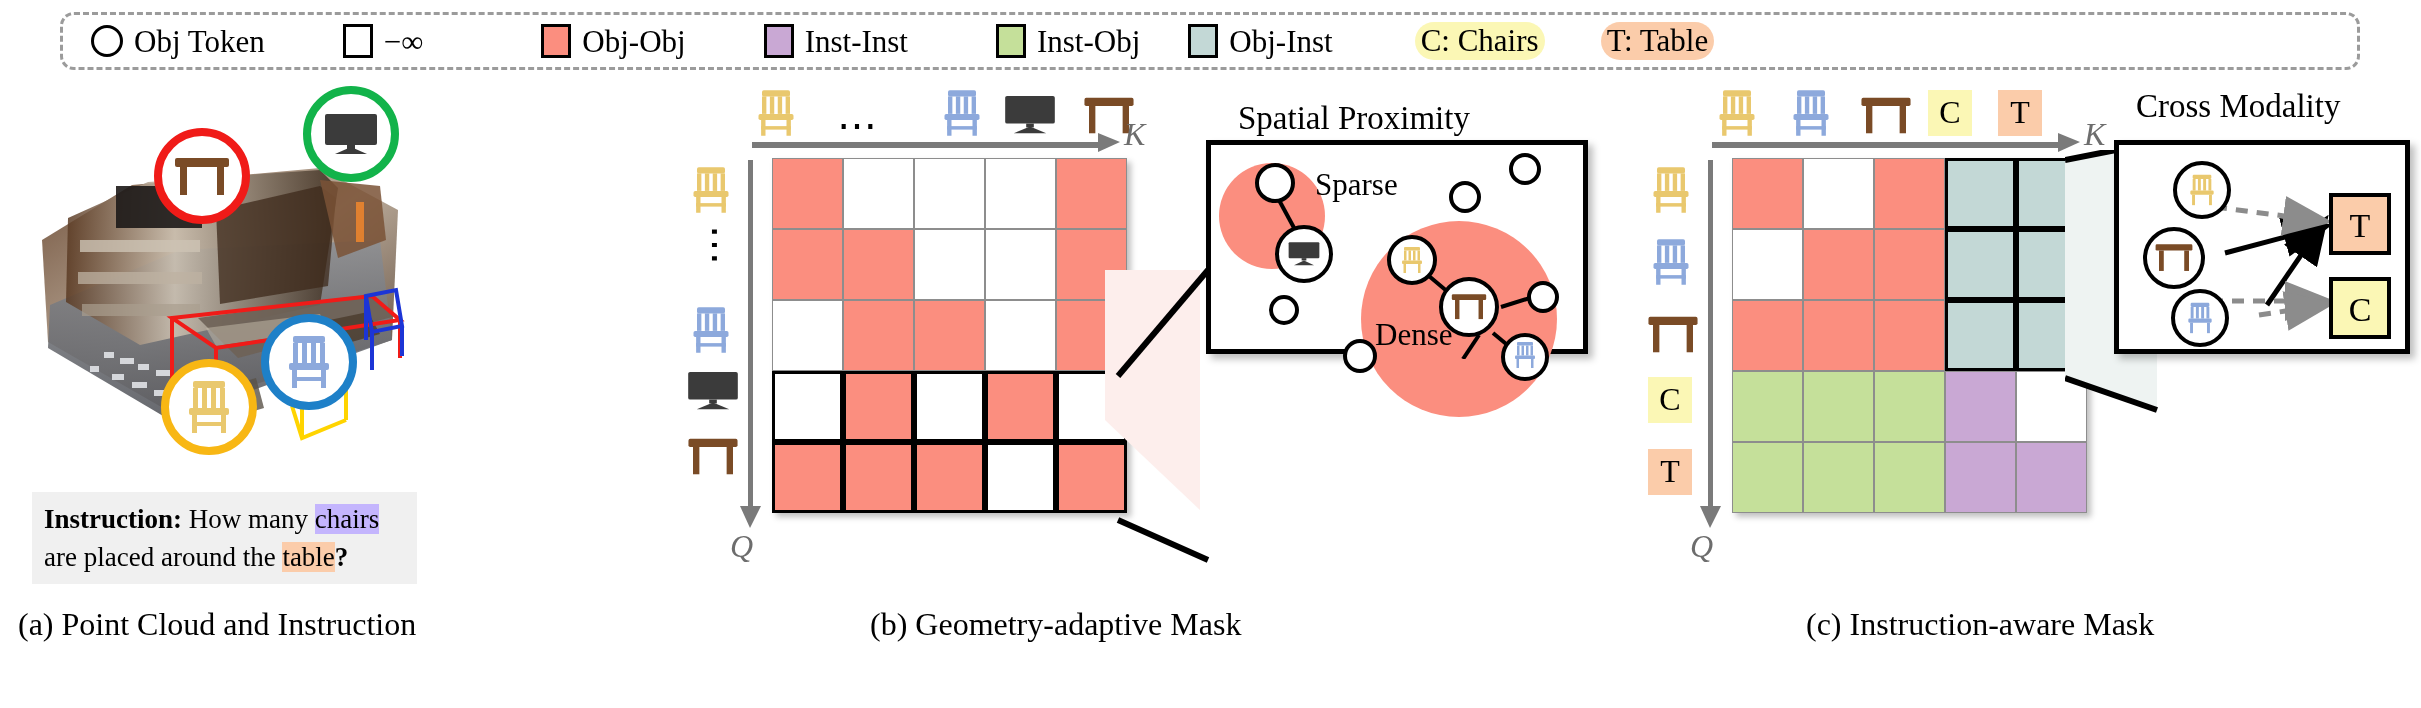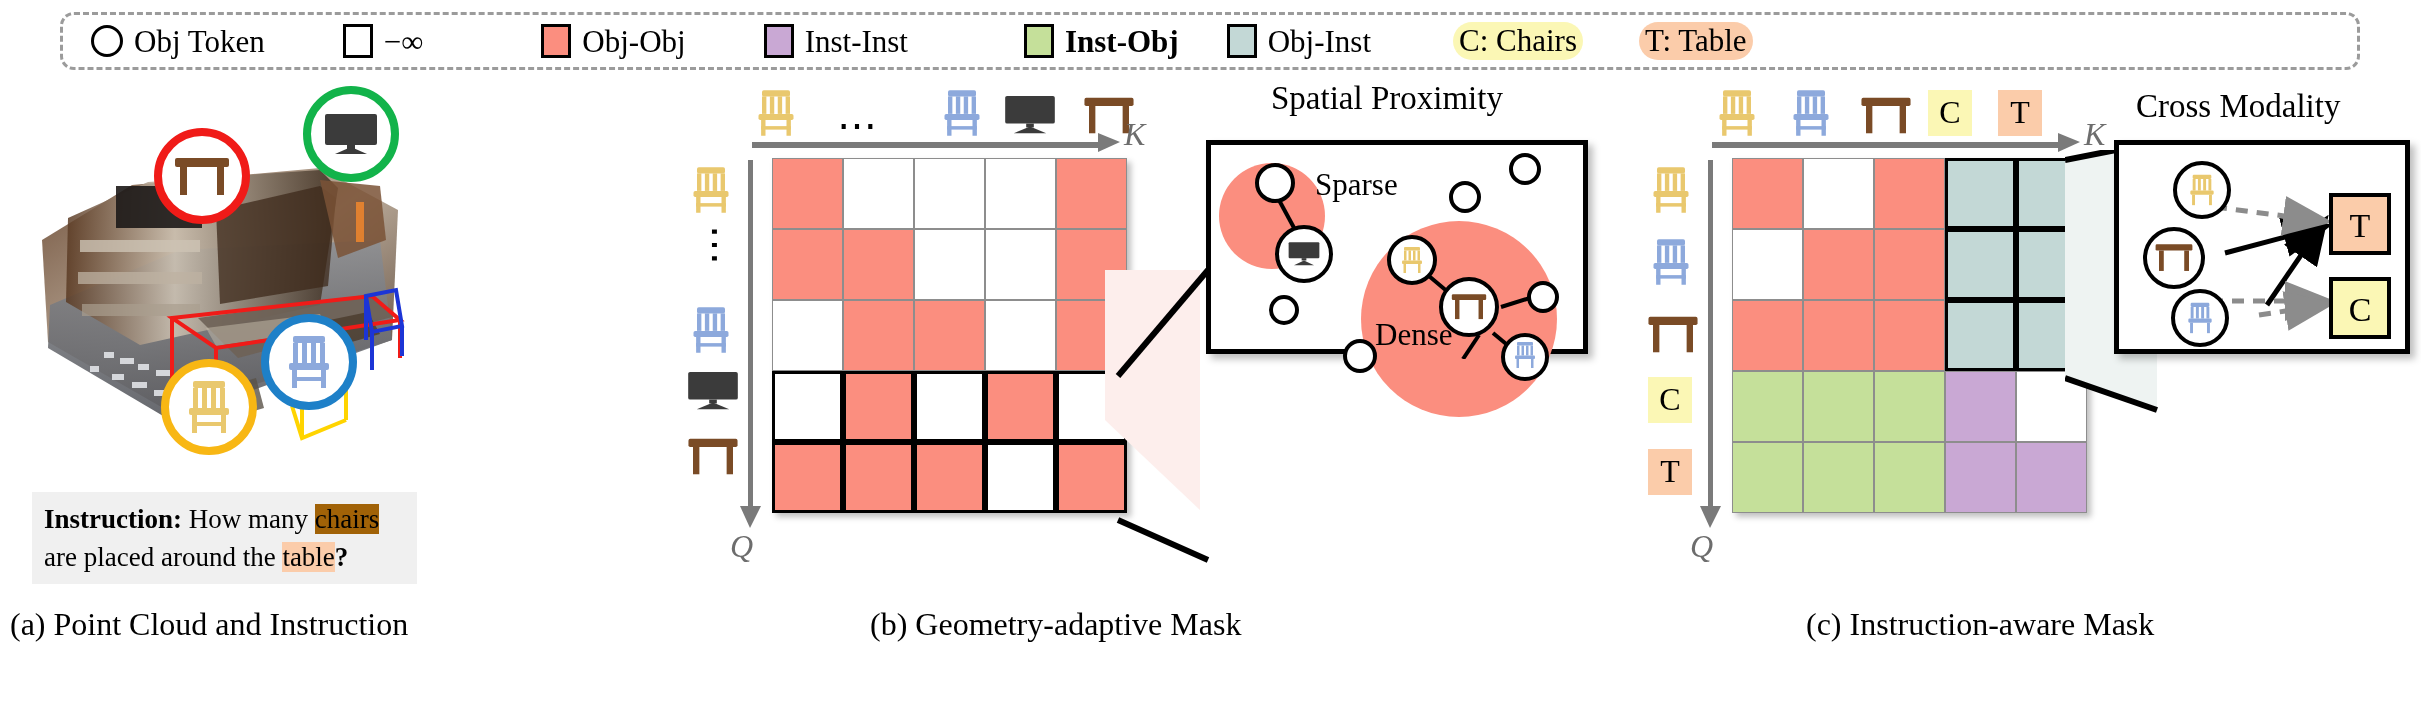--- a/index.html
+++ b/index.html
@@ -22,21 +22,21 @@
 
   
   #panelA{position:absolute;left:10px;top:86px;width:420px;height:590px;}
   #cloud{position:absolute;left:10px;top:4px;width:400px;height:400px;}
   .bubble{position:absolute;border-radius:50%;background:#fff;box-sizing:border-box;}
   .bubble .ic{position:absolute;left:50%;top:50%;transform:translate(-50%,-50%);}
 
   #instr{position:absolute;left:22px;top:406px;width:385px;height:92px;background:#f0f0f0;
          padding:8px 12px;box-sizing:border-box;font-size:27px;line-height:38px;}
   #instr b{font-weight:bold;}
-  .mk-y{background:#a16207;}
+  .mk-y{background:#c4b5fd;}
   .mk-o{background:#fbccaa;}
   .caption{position:absolute;font-size:32px;white-space:nowrap;}
   .mgrid{position:absolute;display:grid;box-shadow:4px 4px 6px rgba(0,0,0,.25);}
   .cell{border:1px solid #8d8d8d;box-sizing:border-box;}
   .axisline{position:absolute;background:#7a7a7a;}
   .axlbl{position:absolute;font-style:italic;color:#6d6d6d;font-size:32px;}
 
   .hdr{position:absolute;}
   .lblbox{font-size:32px;text-align:center;line-height:44px;width:44px;height:46px;}
 
@@ -63,21 +63,21 @@
     <span class="txt">−∞</span>
   </div>
   <div class="lg" style="margin-left:118px;">
     <span class="sw" style="background:#fb8e7f;"></span>
     <span class="txt">Obj-Obj</span>
   </div>
   <div class="lg" style="margin-left:78px;">
     <span class="sw" style="background:#c9a8d4;"></span>
     <span class="txt">Inst-Inst</span>
   </div>
-  <div class="lg" style="margin-left:116px;font-weight:bold;">
+  <div class="lg" style="margin-left:88px;">
     <span class="sw" style="background:#c5e09a;"></span>
     <span class="txt">Inst-Obj</span>
   </div>
   <div class="lg" style="margin-left:48px;">
     <span class="sw" style="background:#c3d8d6;"></span>
     <span class="txt">Obj-Inst</span>
   </div>
   <div class="lg" style="margin-left:82px;">
     <span class="hl" style="background:#fbf7b5;">C: Chairs</span>
   </div>
@@ -200,21 +200,21 @@
           <rect x="36" y="36" width="5" height="18" fill="#8da9dc"></rect>
       <rect x="7" y="43" width="34" height="4" fill="#8da9dc"></rect>
         </svg>
     </span>
   </div>
 
   <div id="instr">
     <b>Instruction:</b><span> How many </span><span class="mk-y">chairs</span><span> are placed around the </span><span class="mk-o">table</span><b>?</b>
   </div>
 
-  <div class="caption" style="left:0px;top:520px;">(a) Point Cloud and Instruction</div>
+  <div class="caption" style="left:8px;top:520px;">(a) Point Cloud and Instruction</div>
 </div>
 
 <div id="panelB" style="position:absolute;left:0;top:0;">
 
   <div class="hdr" style="left:755px;top:88px;">
     <span class="ic chair" style="position:absolute;left:0;top:0;width:42px;height:50px;">
       <svg viewBox="0 0 48 56">
           <rect x="8" y="2" width="32" height="7" rx="2" fill="#e9c86e"></rect>
       <rect x="8" y="9" width="5" height="20" fill="#e9c86e"></rect>
           <rect x="17" y="9" width="5" height="20" fill="#e9c86e"></rect>
@@ -341,21 +341,21 @@
     </div>
 
   <svg style="position:absolute;left:1105px;top:270px;" width="110" height="260">
     <polygon points="0,0 95,-100 95,240 0,150" fill="#fdeeec" stroke="none"></polygon>
   </svg>
   <svg style="position:absolute;left:1100px;top:160px;" width="130" height="420">
     <line x1="18" y1="216" x2="108" y2="110" stroke="#000" stroke-width="6"></line>
     <line x1="18" y1="360" x2="108" y2="400" stroke="#000" stroke-width="6"></line>
   </svg>
 
-  <div class="ctitle" style="left:1238px;top:80px;margin-left:33px;">Spatial Proximity</div>
+  <div class="ctitle" style="left:1238px;top:100px;">Spatial Proximity</div>
   <div class="callout" style="left:1206px;top:140px;width:382px;height:214px;">
 
     <div class="blob" style="left:8px;top:18px;width:106px;height:106px;"></div>
 
     <div class="blob" style="left:150px;top:76px;width:196px;height:196px;"></div>
     <svg style="position:absolute;left:0;top:0;" width="382" height="214">
       <line x1="62" y1="44" x2="88" y2="92" stroke="#000" stroke-width="4"></line>
       <line x1="212" y1="126" x2="250" y2="158" stroke="#000" stroke-width="4"></line>
       <line x1="290" y1="162" x2="322" y2="152" stroke="#000" stroke-width="4"></line>
       <line x1="268" y1="190" x2="252" y2="214" stroke="#000" stroke-width="4"></line>

